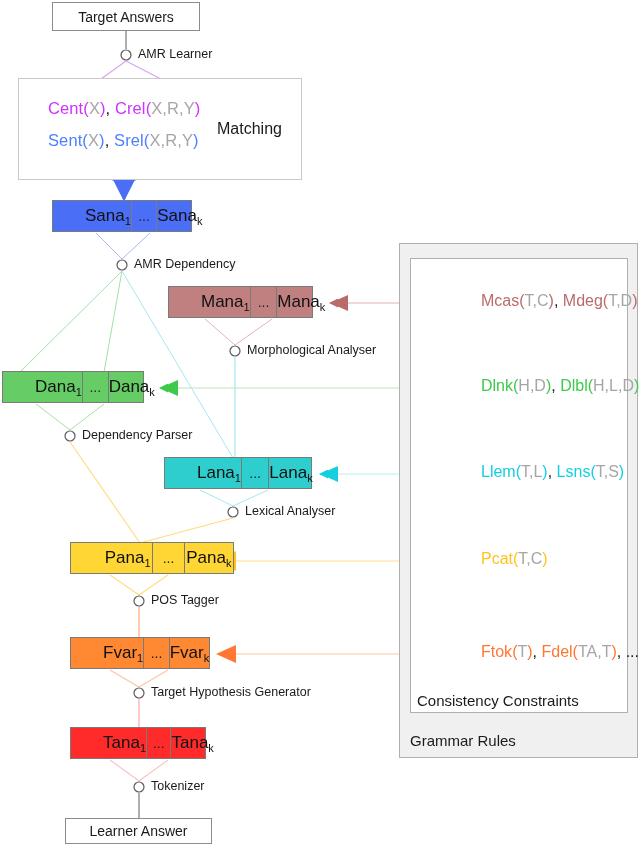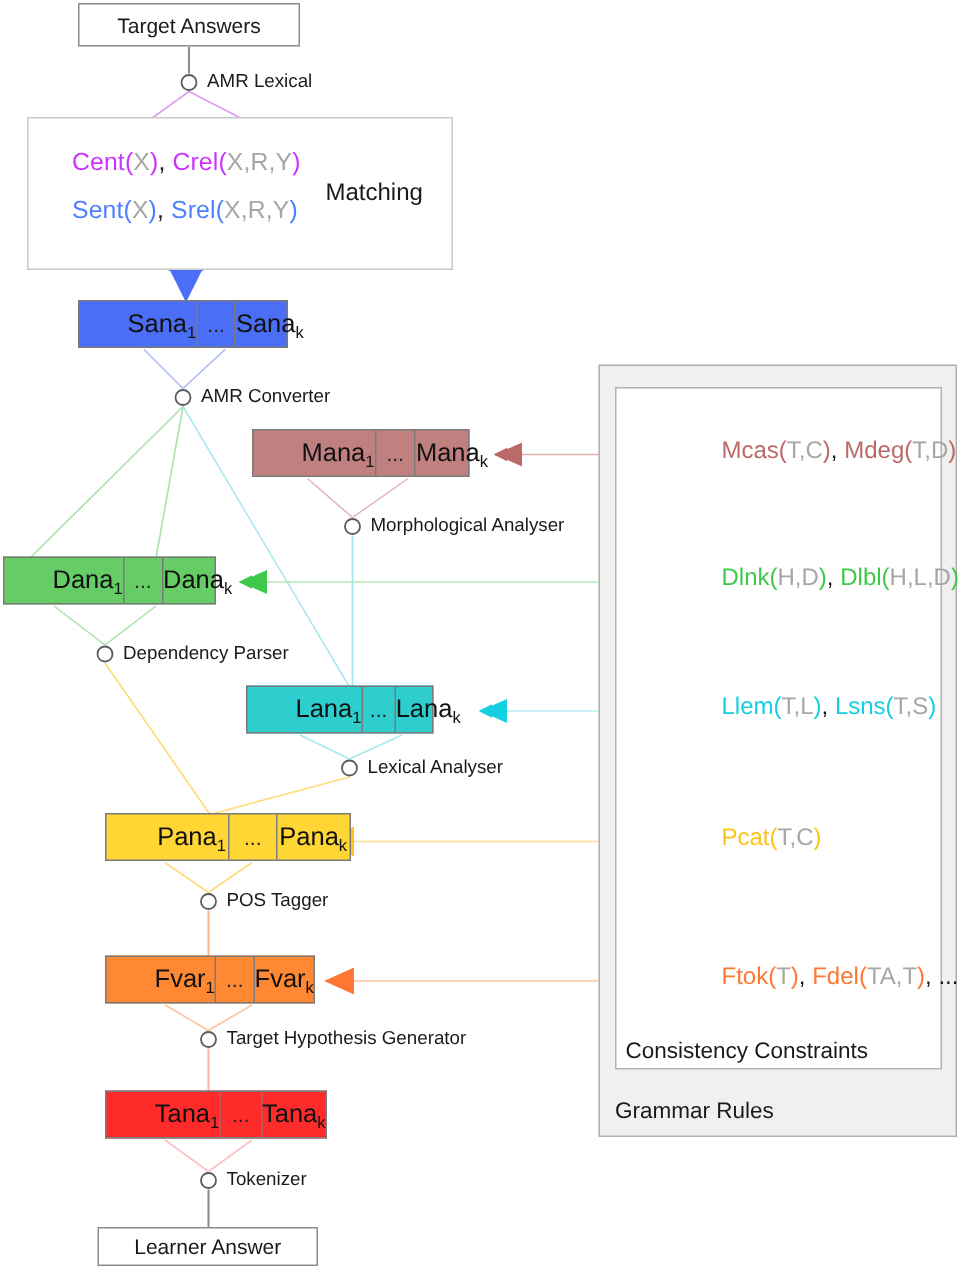--- a/index.html
+++ b/index.html
@@ -162,21 +162,21 @@
       </div>
       <div class="seq" style="left: 2px; top: 371px; width: 142px; height: 32px; background: rgb(102, 204, 102); border-color: rgb(122, 122, 122);">
         <div class="cell" style="flex: 0 0 38%;">
           <span>Dana<sub>1</sub></span>
         </div>
         <div class="cell mid" style="flex: 0 0 24%;">...</div>
         <div class="cell" style="flex: 1 1 auto;">
           <span>Dana<sub>k</sub></span>
         </div>
       </div>
-      <div class="seq" style="left: 164px; top: 457px; width: 125px; height: 32px; background: rgb(46, 206, 206); border-color: rgb(122, 122, 122);">
+      <div class="seq" style="left: 164px; top: 457px; width: 148px; height: 32px; background: rgb(46, 206, 206); border-color: rgb(122, 122, 122);">
         <div class="cell" style="flex: 0 0 38%;">
           <span>Lana<sub>1</sub></span>
         </div>
         <div class="cell mid" style="flex: 0 0 24%;">...</div>
         <div class="cell" style="flex: 1 1 auto;">
           <span>Lana<sub>k</sub></span>
         </div>
       </div>
       <div class="seq" style="left: 70px; top: 542px; width: 164px; height: 32px; background: rgb(255, 214, 51); border-color: rgb(122, 122, 122);">
         <div class="cell" style="flex: 0 0 38%;">
@@ -189,21 +189,21 @@
       </div>
       <div class="seq" style="left: 70px; top: 637px; width: 140px; height: 32px; background: rgb(255, 136, 51); border-color: rgb(122, 122, 122);">
         <div class="cell" style="flex: 0 0 38%;">
           <span>Fvar<sub>1</sub></span>
         </div>
         <div class="cell mid" style="flex: 0 0 24%;">...</div>
         <div class="cell" style="flex: 1 1 auto; text-align: right;">
           <span>Fvar<sub>k</sub></span>
         </div>
       </div>
-      <div class="seq" style="left: 70px; top: 727px; width: 148px; height: 32px; background: rgb(255, 43, 43); border-color: rgb(122, 122, 122);">
+      <div class="seq" style="left: 70px; top: 727px; width: 136px; height: 32px; background: rgb(255, 43, 43); border-color: rgb(122, 122, 122);">
         <div class="cell" style="flex: 0 0 38%;">
           <span>Tana<sub>1</sub></span>
         </div>
         <div class="cell mid" style="flex: 0 0 24%;">...</div>
         <div class="cell" style="flex: 1 1 auto;">
           <span>Tana<sub>k</sub></span>
         </div>
       </div>
     </div>
 
@@ -211,22 +211,22 @@
       <svg class="layer" viewBox="0 0 640 845">
         <circle cx="126" cy="55" r="5" fill="#ffffff" stroke="#5a5a5a" stroke-width="1.2"></circle>
         <circle cx="122" cy="265" r="5" fill="#ffffff" stroke="#5a5a5a" stroke-width="1.2"></circle>
         <circle cx="235" cy="351" r="5" fill="#ffffff" stroke="#5a5a5a" stroke-width="1.2"></circle>
         <circle cx="70" cy="436" r="5" fill="#ffffff" stroke="#5a5a5a" stroke-width="1.2"></circle>
         <circle cx="233" cy="512" r="5" fill="#ffffff" stroke="#5a5a5a" stroke-width="1.2"></circle>
         <circle cx="139" cy="601" r="5" fill="#ffffff" stroke="#5a5a5a" stroke-width="1.2"></circle>
         <circle cx="139" cy="693" r="5" fill="#ffffff" stroke="#5a5a5a" stroke-width="1.2"></circle>
         <circle cx="139" cy="787" r="5" fill="#ffffff" stroke="#5a5a5a" stroke-width="1.2"></circle>
       </svg>
-      <div class="node-label" style="left: 138px; top: 47px;">AMR Lexical</div>
-      <div class="node-label" style="left: 134px; top: 257px;">AMR Converter</div>
+      <div class="node-label" style="left: 138px; top: 47px;">AMR Learner</div>
+      <div class="node-label" style="left: 134px; top: 257px;">AMR Dependency</div>
       <div class="node-label" style="left: 247px; top: 343px;">Morphological Analyser</div>
       <div class="node-label" style="left: 82px; top: 428px;">Dependency Parser</div>
       <div class="node-label" style="left: 245px; top: 504px;">Lexical Analyser</div>
       <div class="node-label" style="left: 151px; top: 593px;">POS Tagger</div>
       <div class="node-label" style="left: 151px; top: 685px;">Target Hypothesis Generator</div>
       <div class="node-label" style="left: 151px; top: 779px;">Tokenizer</div>
     </div>
 
   <div id="rule-host">
       <div class="rule-text" style="left: 448px; top: 292px;"><span style="color: rgb(187, 106, 106);">Mcas</span><span style="color: rgb(187, 106, 106);">(</span><span class="arg">T,C</span><span style="color: rgb(187, 106, 106);">)</span><span class="comma">,</span><span> </span><span style="color: rgb(187, 106, 106);">Mdeg</span><span style="color: rgb(187, 106, 106);">(</span><span class="arg">T,D</span><span style="color: rgb(187, 106, 106);">)</span></div>

